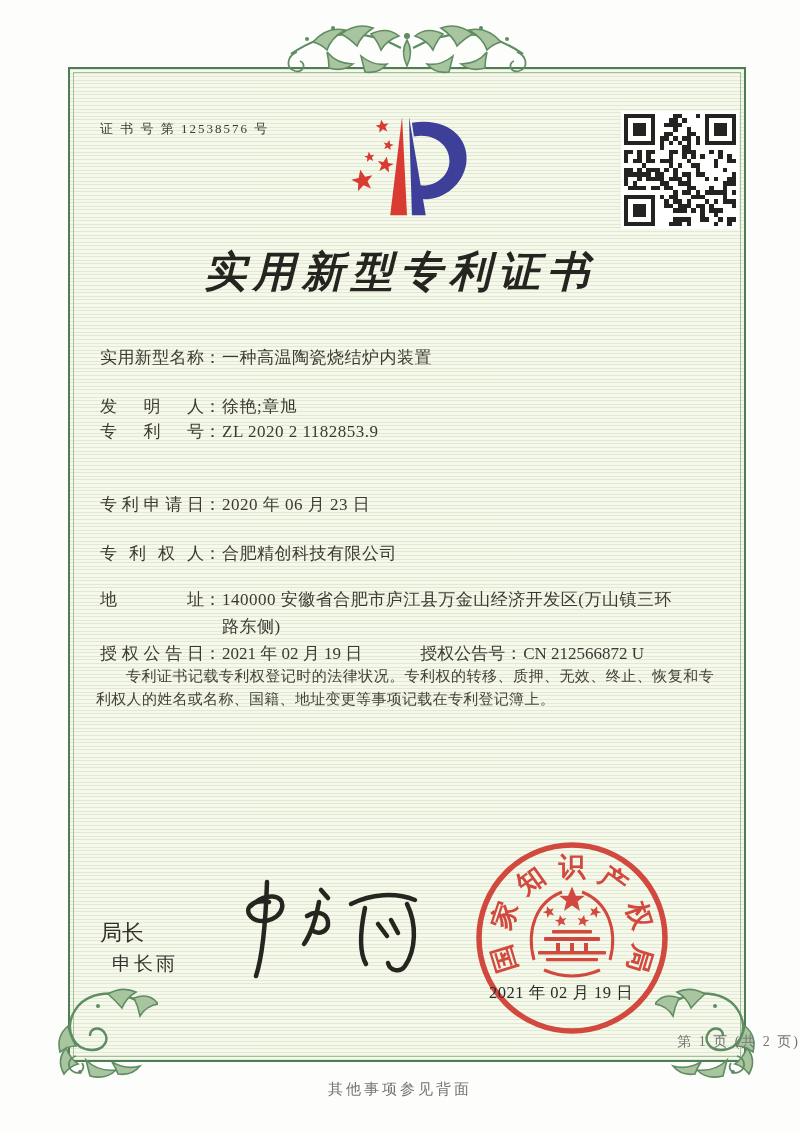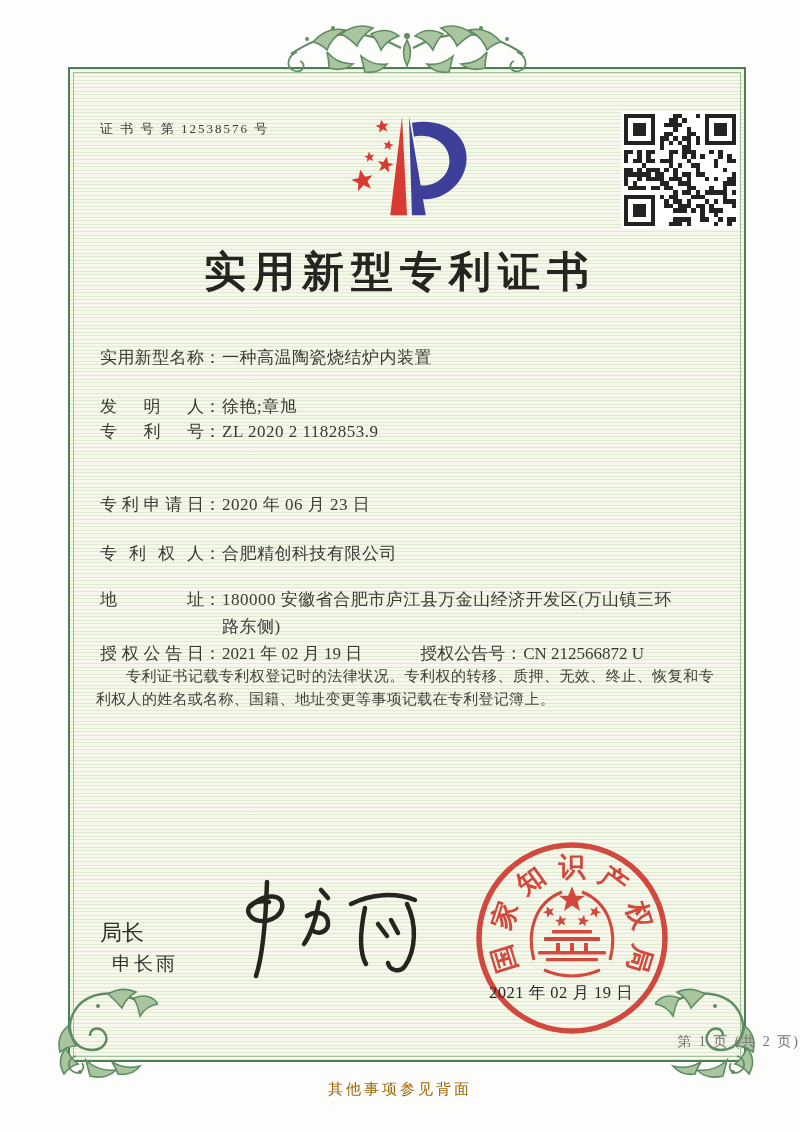--- a/index.html
+++ b/index.html
@@ -31,21 +31,21 @@
     font-size:13px; letter-spacing:2px; color:#3c3a33; z-index:4;
   }
   .logo { position:absolute; left:333px; top:108px; width:148px; height:122px; z-index:4; }
   .qr-box {
     position:absolute; left:621px; top:111px; width:118px; height:118px;
     background:#ffffff; padding:3px; z-index:4;
   }
   .title {
     position:absolute; left:0; top:244px; width:100%;
     text-align:center; font-size:42px; font-weight:600;
-    letter-spacing:7px; color:#262420; z-index:4;
+    letter-spacing:7px; color:#262420; z-index:4;font-style:italic;
   }
   
   .frow {
     position:absolute; left:100px; width:600px;
     display:flex; align-items:flex-start;
     font-size:17px; color:#3b3933; z-index:4; line-height:27px;
   }
   .flabel { width:104px; flex:none; text-align:justify; text-align-last:justify; }
   .fcolon { width:18px; flex:none; }
   .fvalue { flex:1; letter-spacing:0.5px; }
@@ -68,21 +68,21 @@
     position:absolute; left:489px; top:982px; width:170px;
     font-size:16.5px; color:#2b2a26; letter-spacing:0.5px; z-index:6;
   }
   
   .footer-page {
     position:absolute; left:0; top:1033px; width:100%; text-align:right;
     font-size:14px; letter-spacing:2px; color:#737373; z-index:4;
   }
   .back-note {
     position:absolute; left:0; top:1080px; width:100%; text-align:center;
-    font-size:15px; letter-spacing:3px; color:#a16207; z-index:4;
+    font-size:15px; letter-spacing:3px; color:#737373; z-index:4;
   }
 </style>
 </head>
 <body>
 
 <div class="page">
 
   <div class="frame">
     <div class="frame-inner"></div>
   </div>
@@ -182,21 +182,21 @@
       <span class="fvalue">2020 年 06 月 23 日</span>
   </div>
   <div class="frow" style="top:540px">
     <span class="flabel">专利权人</span>
       <span class="fcolon">：</span>
       <span class="fvalue">合肥精创科技有限公司</span>
   </div>
   <div class="frow" style="top:586px; width:585px">
     <span class="flabel">地址</span>
       <span class="fcolon">：</span>
-      <span class="fvalue">180000 安徽省合肥市庐江县万金山经济开发区(万山镇三环路东侧)</span>
+      <span class="fvalue">140000 安徽省合肥市庐江县万金山经济开发区(万山镇三环路东侧)</span>
   </div>
   <div class="frow" style="top:640px">
     <span class="grant-pair">
       <span class="flabel">授权公告日</span>
         <span class="fcolon">：</span>
         <span>2021 年 02 月 19 日</span>
     </span>
     <span class="gsp"></span>
     <span class="grant-pair">
       <span>授权公告号</span>

